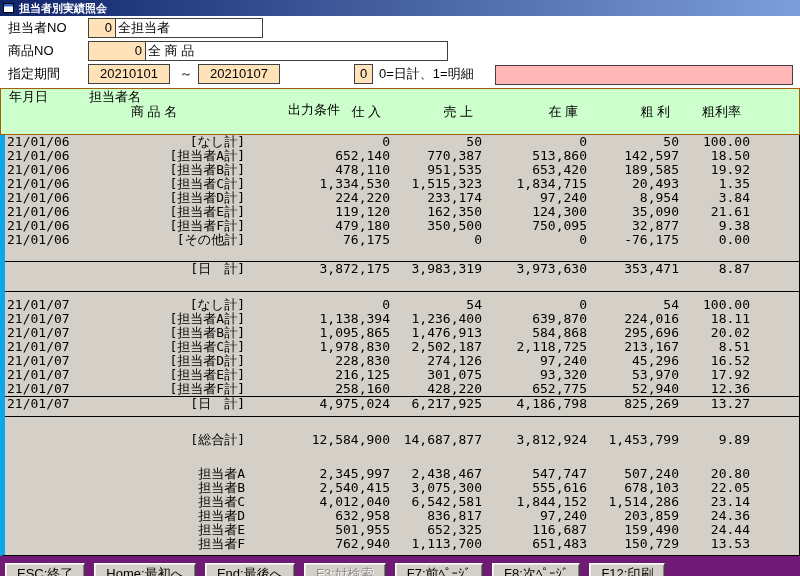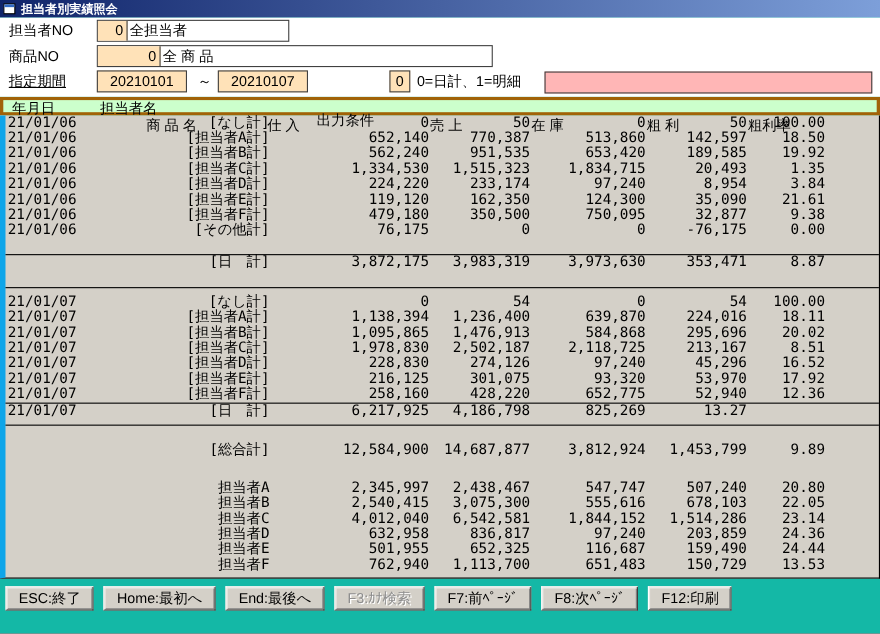--- a/index.html
+++ b/index.html
@@ -1,45 +1,45 @@
 <!DOCTYPE html>
 <html><head>
 <meta charset="utf-8">
 <style>
   * { margin:0; padding:0; box-sizing:border-box; }
   html,body { background:#808080; }
   #screen {
     width:800px; height:576px; position:relative; overflow:hidden;
-    background:#14b8a6; font-family:"Liberation Sans",sans-serif; color:#000;
+    background:#701a75; font-family:"Liberation Sans",sans-serif; color:#000;
   }
   
   .titlebar {
     height:16px; display:flex; align-items:center; gap:4px; padding-left:3px;
     background:linear-gradient(to right,#10246a,#7d9fd9);
     color:#fff; font-size:11px; font-weight:bold;
   }
   .titlebar .appicon { width:12px; height:12px; display:inline-block; }
   
   .form-area { position:relative; height:72px; background:#ffffff; font-size:13px; }
   .f-label { position:absolute; height:20px; line-height:20px; white-space:nowrap; }
   .fieldgroup { position:absolute; height:20px; display:flex; border:1px solid #404040; background:#fff; }
   .cell-no { background:#ffe2b8; border-right:1px solid #404040; text-align:right;
              padding-right:3px; line-height:18px; }
   .cell-name { flex:1; padding-left:2px; line-height:18px; white-space:nowrap; }
   .databox { position:absolute; height:20px; border:1px solid #404040; background:#ffe2b8;
              text-align:center; line-height:18px; }
   .msgbox { position:absolute; height:20px; border:1px solid #404040; background:#ffb6b6; }
   
-  .thead { height:17px; background:#ccffcc; border:3px solid #a16207; font-size:13px; }
+  .thead { height:47px; background:#ccffcc; border:1px solid #a16207; font-size:13px; }
   .th1 { display:flex; height:15px; line-height:16px; }
   .th1 .h-date { margin-left:8px; width:80px; }
   .th2 { display:grid; height:16px; line-height:15px;
          grid-template-columns:88px 152px 148px 92px 105px 92px 71px auto; }
   .th2 .h-shohin { padding-left:42px; white-space:nowrap; }
-  .th2 .h-num { text-align:left; padding-right:8px; white-space:nowrap; }
+  .th2 .h-num { text-align:right; padding-right:8px; white-space:nowrap; }
   .tbody {
     height:421px; border-left:5px solid #0ea5e9; border-right:1px solid #000;
     border-bottom:1px solid #000; background:#d4d0c8;
     font-family:"DejaVu Sans Mono","Liberation Mono",monospace; font-size:13px;
   }
   .trow { display:grid; height:14px; line-height:14px;
           grid-template-columns:88px 152px 148px 92px 105px 92px 71px auto; }
   .c-date { padding-left:2px; white-space:nowrap; }
   .c-name { padding-left:75px; white-space:nowrap;text-align:right; }
   .c-num  { text-align:right; padding-right:3px; white-space:nowrap; }
@@ -76,21 +76,21 @@
       <div class="cell-no" style="width:27px;">0</div>
       <div class="cell-name">全担当者</div>
     </div>
 
     <span class="f-label" style="top:25px;left:8px;">商品NO</span>
     <div class="fieldgroup" style="top:25px;left:88px;width:360px;">
       <div class="cell-no" style="width:57px;">0</div>
       <div class="cell-name">全 商 品</div>
     </div>
 
-    <span class="f-label" style="top:48px;left:8px;text-decoration:underline;">指定期間</span>
+    <span class="f-label" style="top:48px;left:8px;">指定期間</span>
     <div class="databox" style="top:48px;left:88px;width:82px;">20210101</div>
     <span class="f-label" style="top:48px;left:174px;width:24px;text-align:center;">～</span>
     <div class="databox" style="top:48px;left:198px;width:82px;">20210107</div>
     <span class="f-label" style="top:48px;left:288px;margin-top:36px;">出力条件</span>
     <div class="databox" style="top:48px;left:354px;width:19px;">0</div>
     <span class="f-label" style="top:48px;left:379px;">0=日計、1=明細</span>
     <div class="msgbox" style="top:49px;left:495px;width:298px;"></div>
   </div>
 
   <div class="thead">
@@ -132,21 +132,21 @@
           <span class="c-num">770,387</span>
           <span class="c-num">513,860</span>
           <span class="c-num">142,597</span>
           <span class="c-num">18.50</span>
           <span></span>
         </div>
 
         <div class="trow">
           <span class="c-date">21/01/06</span>
           <span class="c-name">[担当者B計]</span>
-          <span class="c-num">562,240</span>
+          <span class="c-num">478,110</span>
           <span class="c-num">951,535</span>
           <span class="c-num">653,420</span>
           <span class="c-num">189,585</span>
           <span class="c-num">19.92</span>
           <span></span>
         </div>
 
         <div class="trow">
           <span class="c-date">21/01/06</span>
           <span class="c-name">[担当者C計]</span>
@@ -294,20 +294,21 @@
           <span class="c-num">652,775</span>
           <span class="c-num">52,940</span>
           <span class="c-num">12.36</span>
           <span></span>
         </div>
       </div>
     <div class="hline"></div>
     <div class="trow">
       <span class="c-date">21/01/07</span>
       <span class="c-name">[日　計]</span>
+      <span class="c-num">4,975,024</span>
       <span class="c-num">6,217,925</span>
       <span class="c-num">4,186,798</span>
       <span class="c-num">825,269</span>
       <span class="c-num">13.27</span>
       <span></span>
     </div>
     <div class="sp5"></div>
     <div class="hline"></div>
 
     <div class="sp16"></div>

